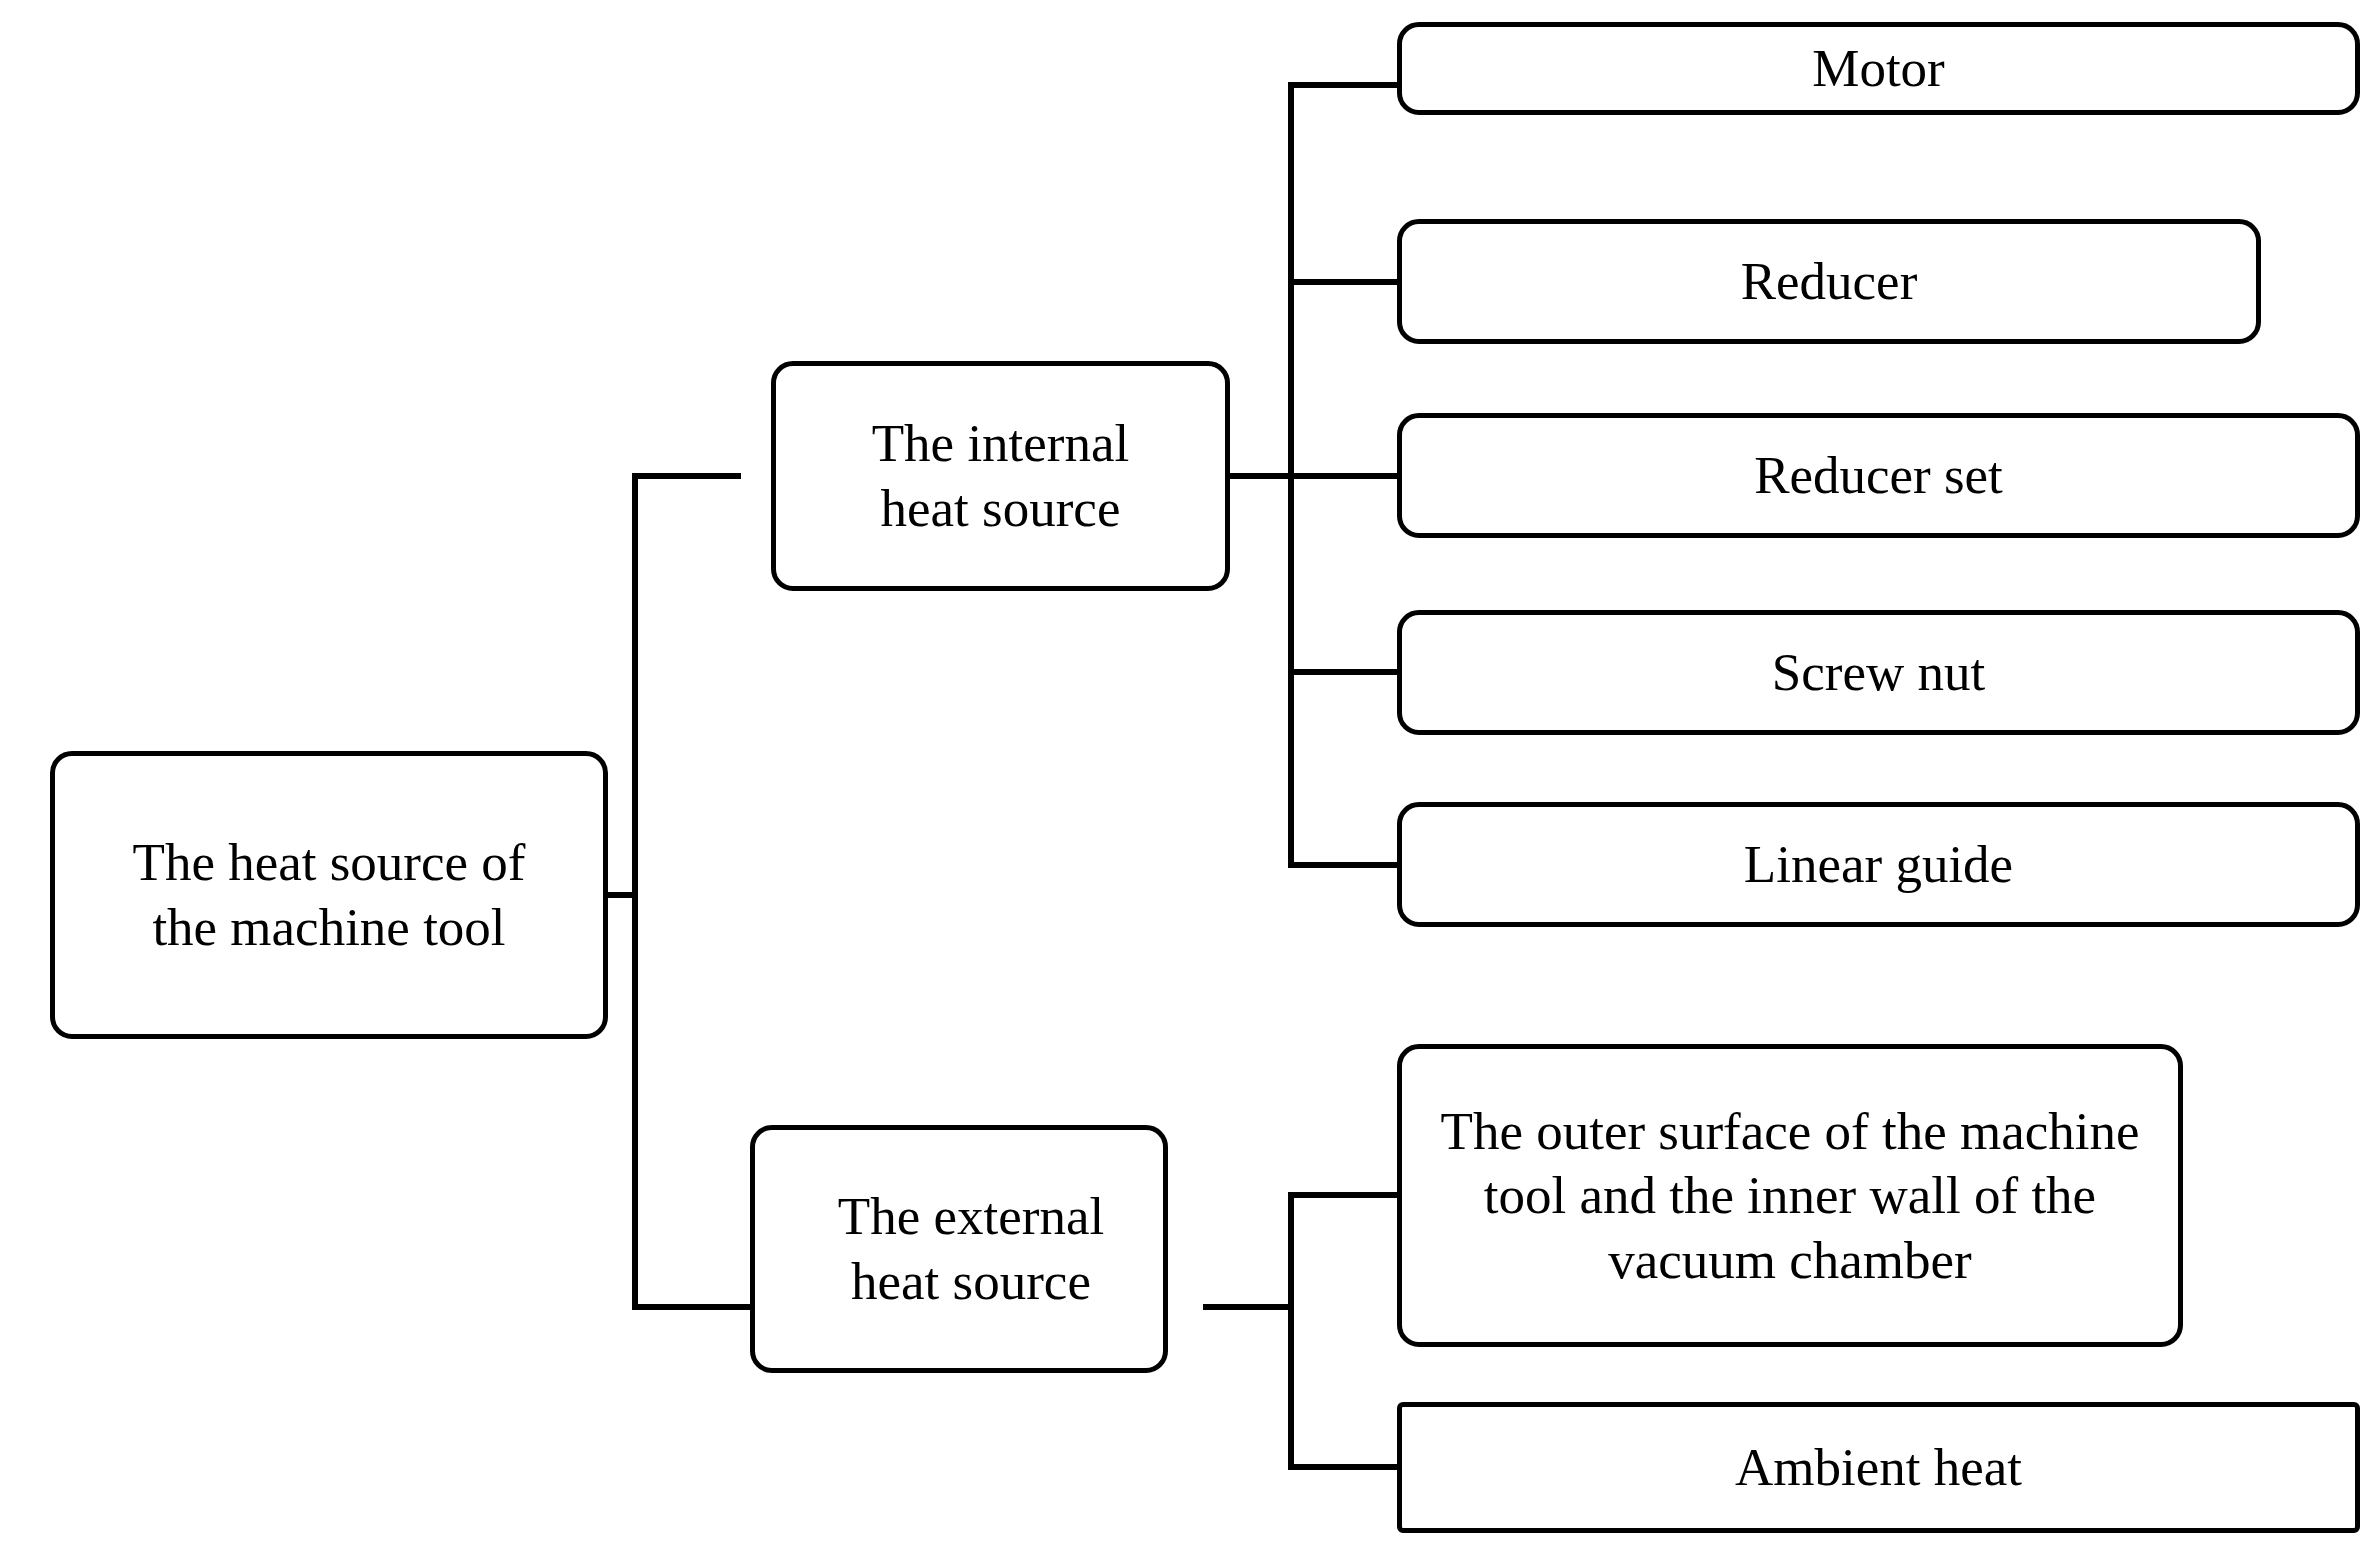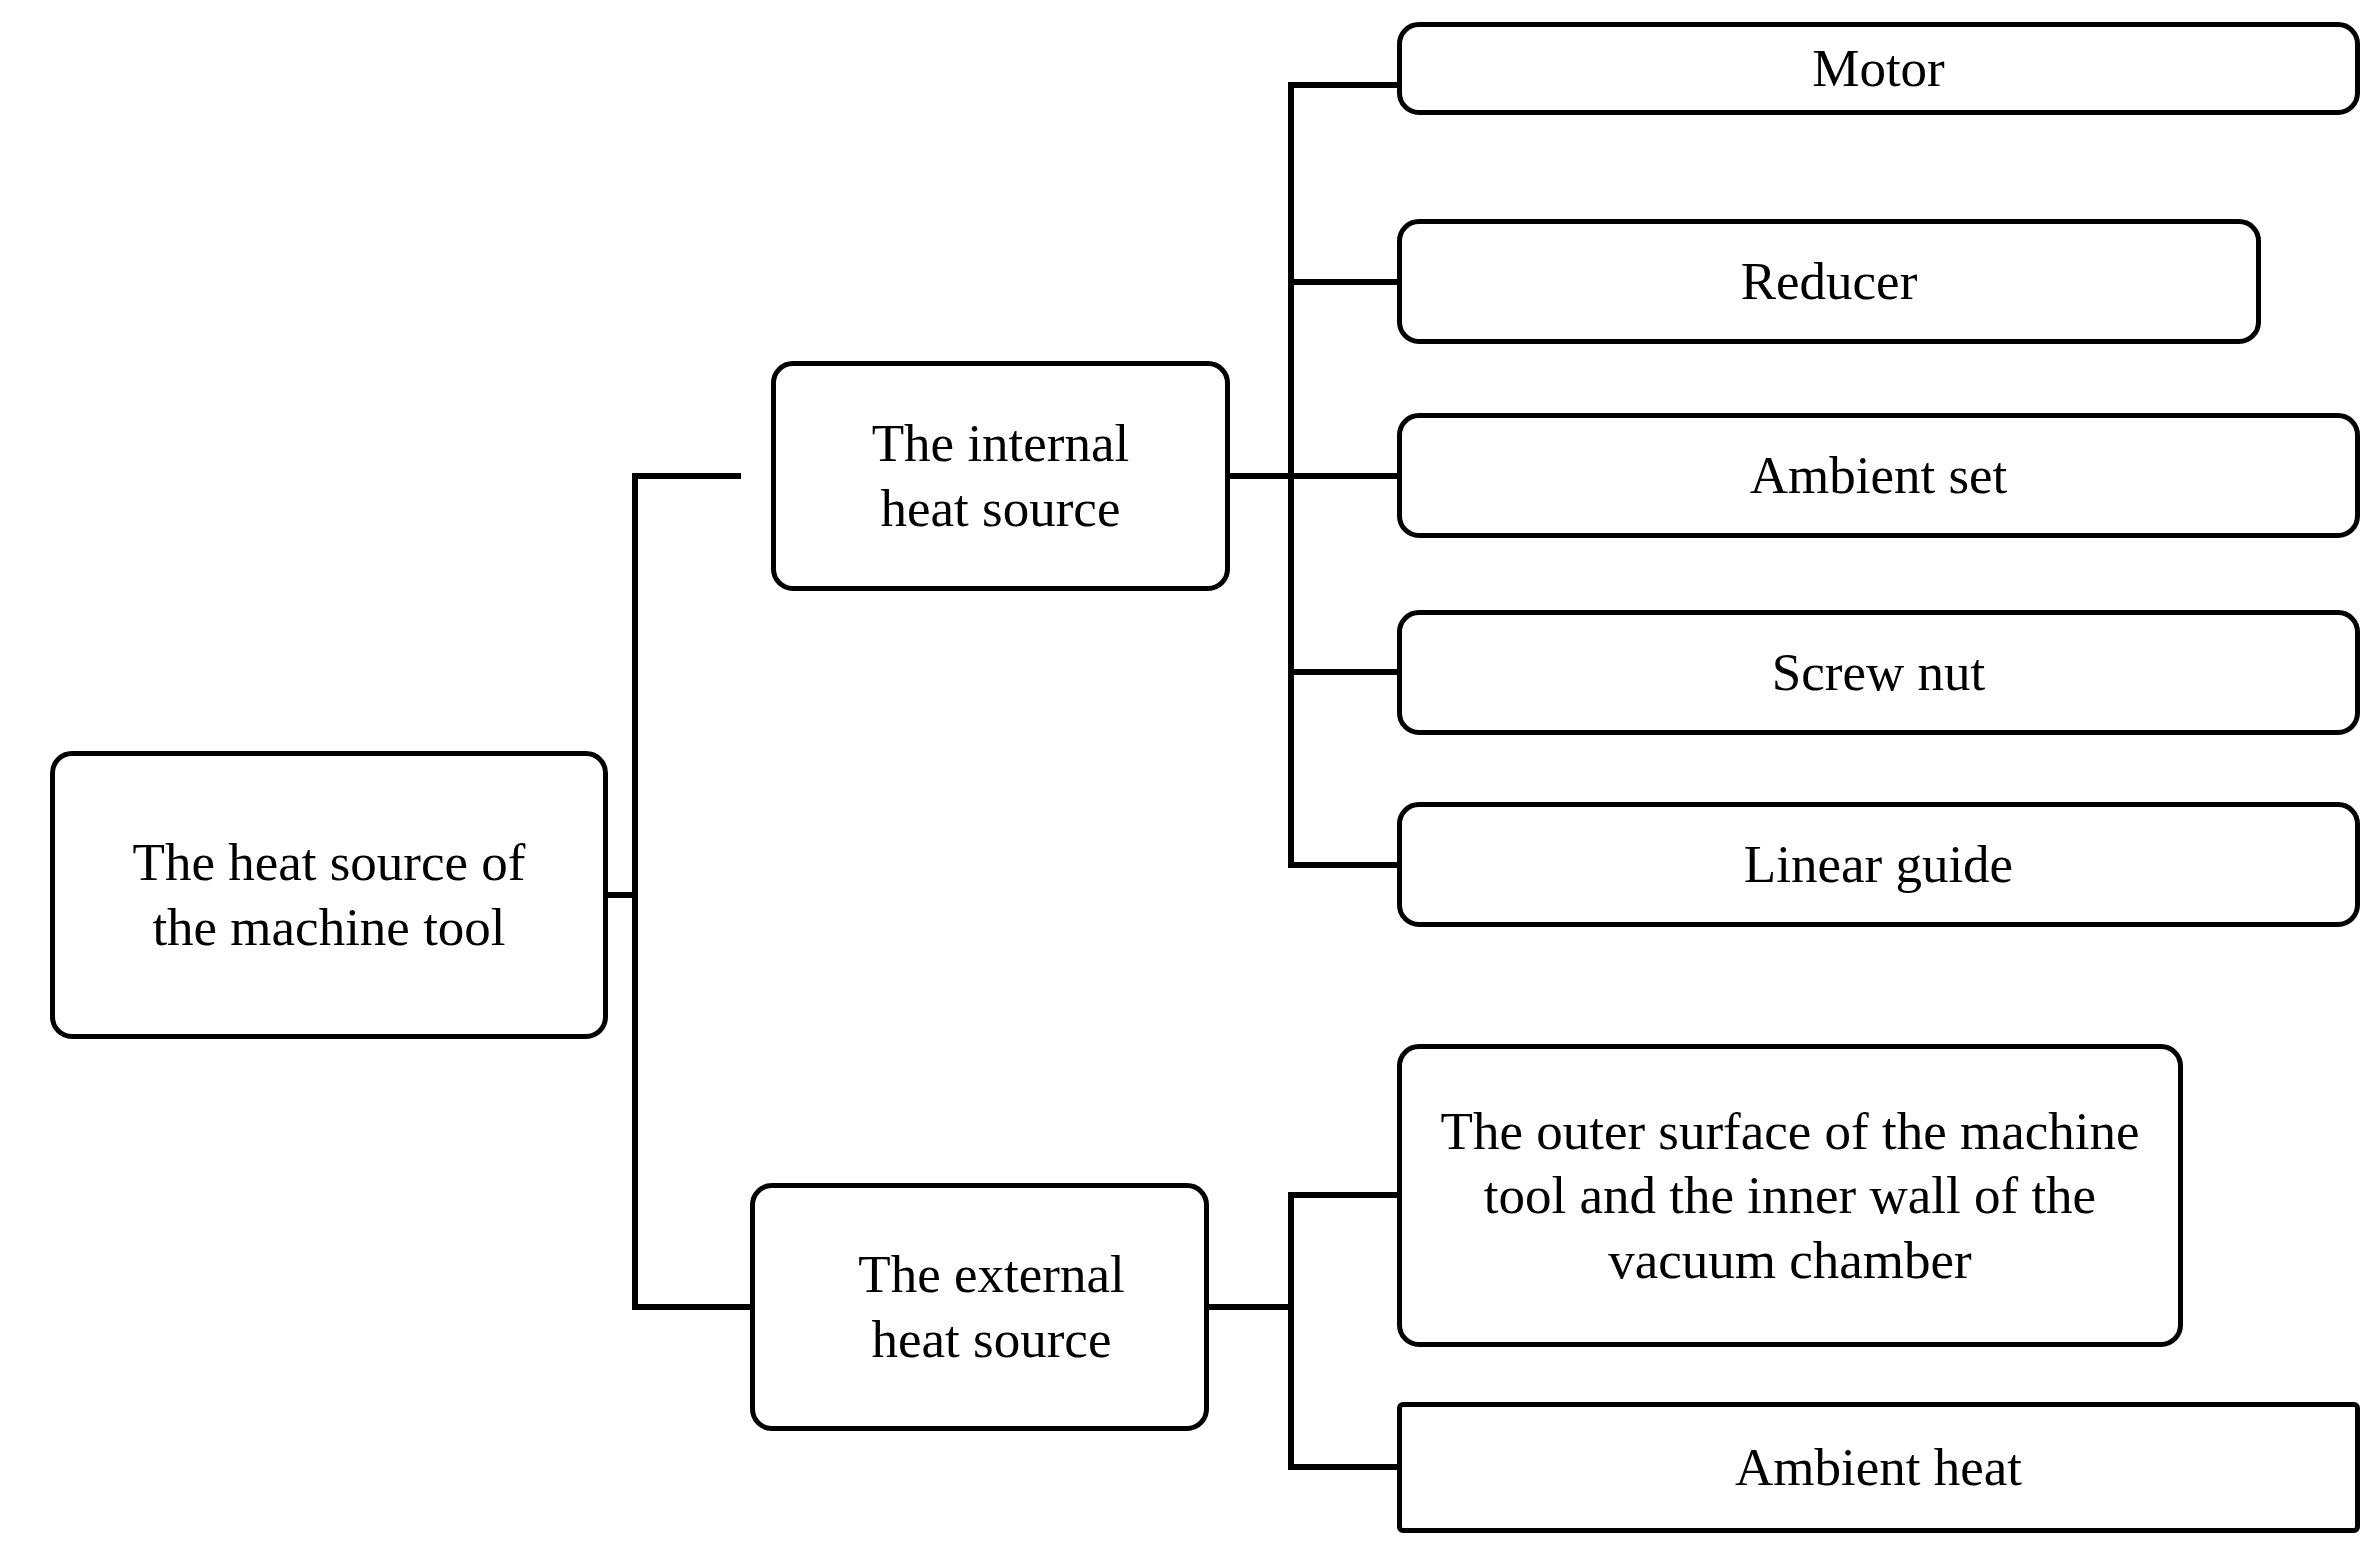--- a/index.html
+++ b/index.html
@@ -33,21 +33,21 @@
   }
   .line {
     position: absolute;
     background: #000000;
     z-index: 1;
   }
 
   
   .n-root     { left: 18px;   top: 751px; width: 558px;  height: 288px; margin-left: 32px; }
   .n-internal { left: 771px; top: 361px;  width: 459px;  height: 230px; }
-  .n-external { left: 750px; top: 1183px; width: 459px;  height: 248px; padding-left: 24px; }
+  .n-external { left: 750px; top: 1125px; width: 418px;  height: 248px; padding-left: 24px; }
   .n-motor    { left: 1397px; top: 22px;   width: 963px; height: 93px; }
   .n-reducer  { left: 1397px; top: 219px;  width: 864px; height: 125px; }
   .n-bearing  { left: 1397px; top: 413px;  width: 963px; height: 125px; }
   .n-screw    { left: 1397px; top: 610px;  width: 963px; height: 125px; }
   .n-linear   { left: 1397px; top: 802px; width: 963px; height: 125px; }
   .n-outer    { left: 1397px; top: 1044px; width: 786px; height: 303px; padding: 16px 29px; }
   .n-ambient  { left: 1397px; top: 1402px; width: 963px; height: 131px; border-radius: 6px; }
 
   
   .l-root-stub      { left: 576px;  top: 892px; width: 61px;   height: 5.8px; }
@@ -88,21 +88,21 @@
   <div class="node n-root">The heat source of
 the machine tool</div>
 
   <div class="node n-internal">The internal
 heat source</div>
   <div class="node n-external">The external
 heat source</div>
 
   <div class="node n-motor">Motor</div>
   <div class="node n-reducer">Reducer</div>
-  <div class="node n-bearing">Ambient set</div>
+  <div class="node n-bearing">Reducer set</div>
   <div class="node n-screw">Screw nut</div>
   <div class="node n-linear">Linear guide</div>
 
   <div class="node n-outer">The outer surface of the machine
 tool and the inner wall of the
 vacuum chamber</div>
   <div class="node n-ambient">Ambient heat</div>
 
 </div>
 

